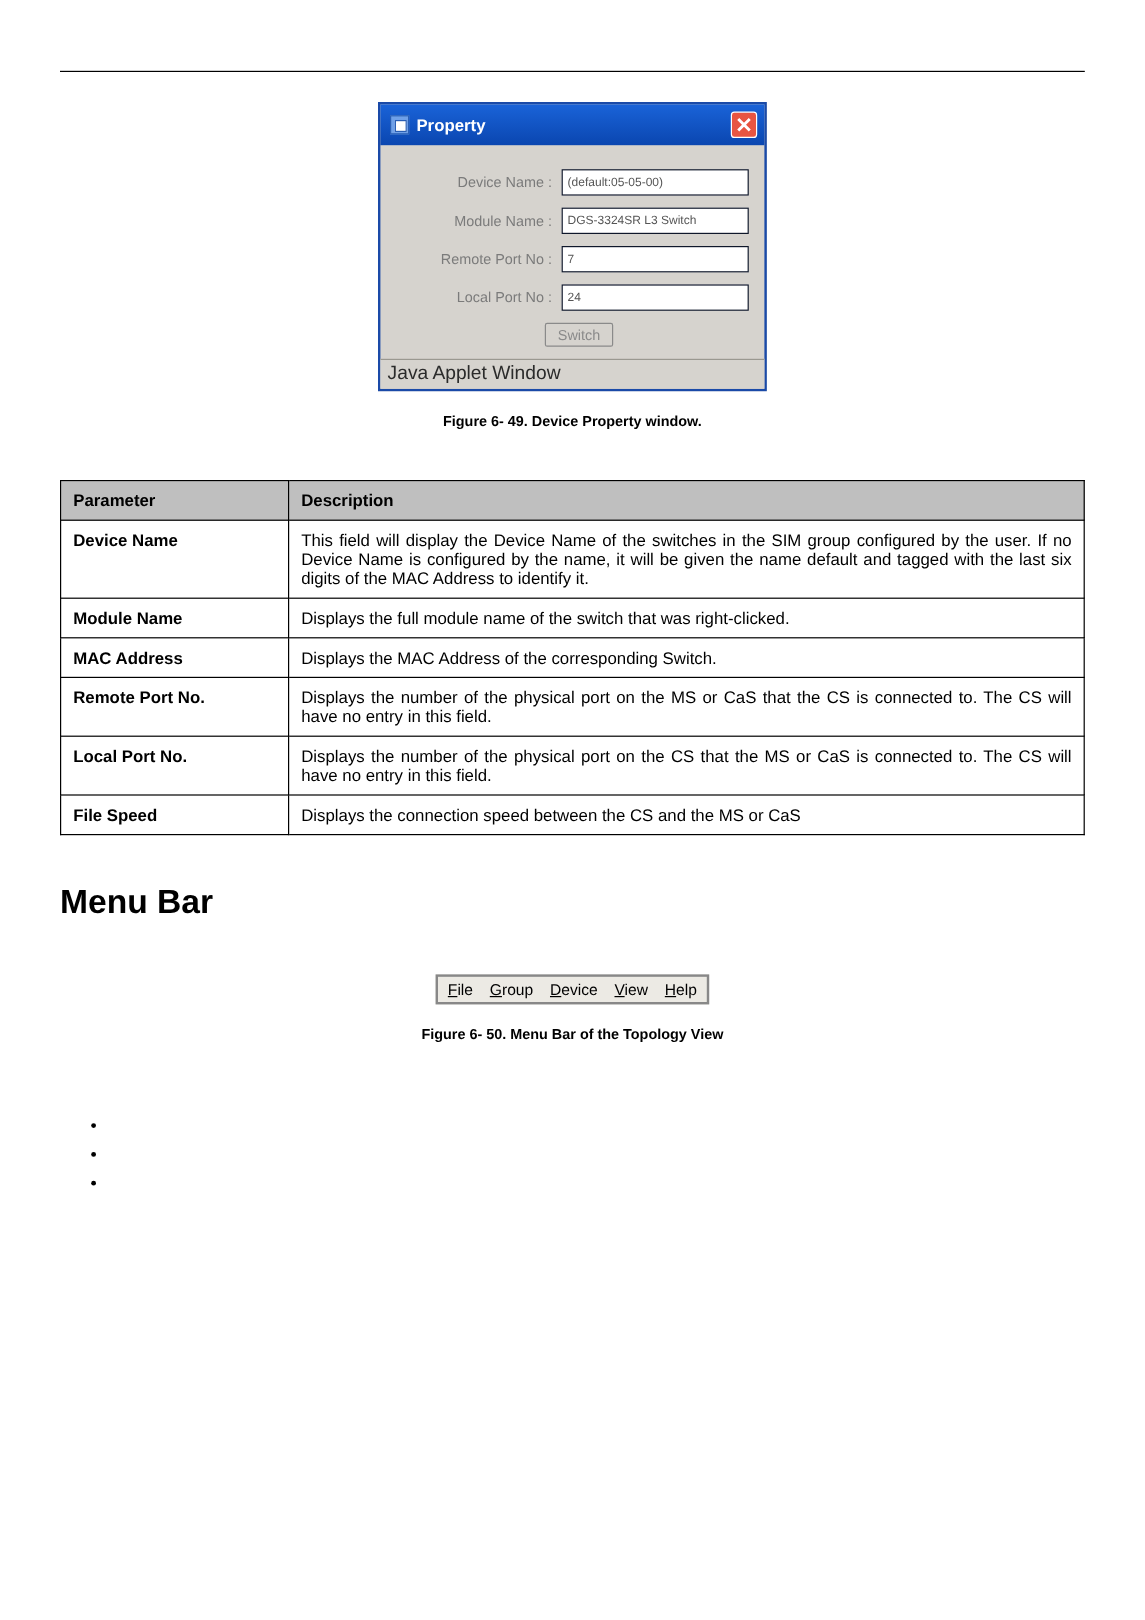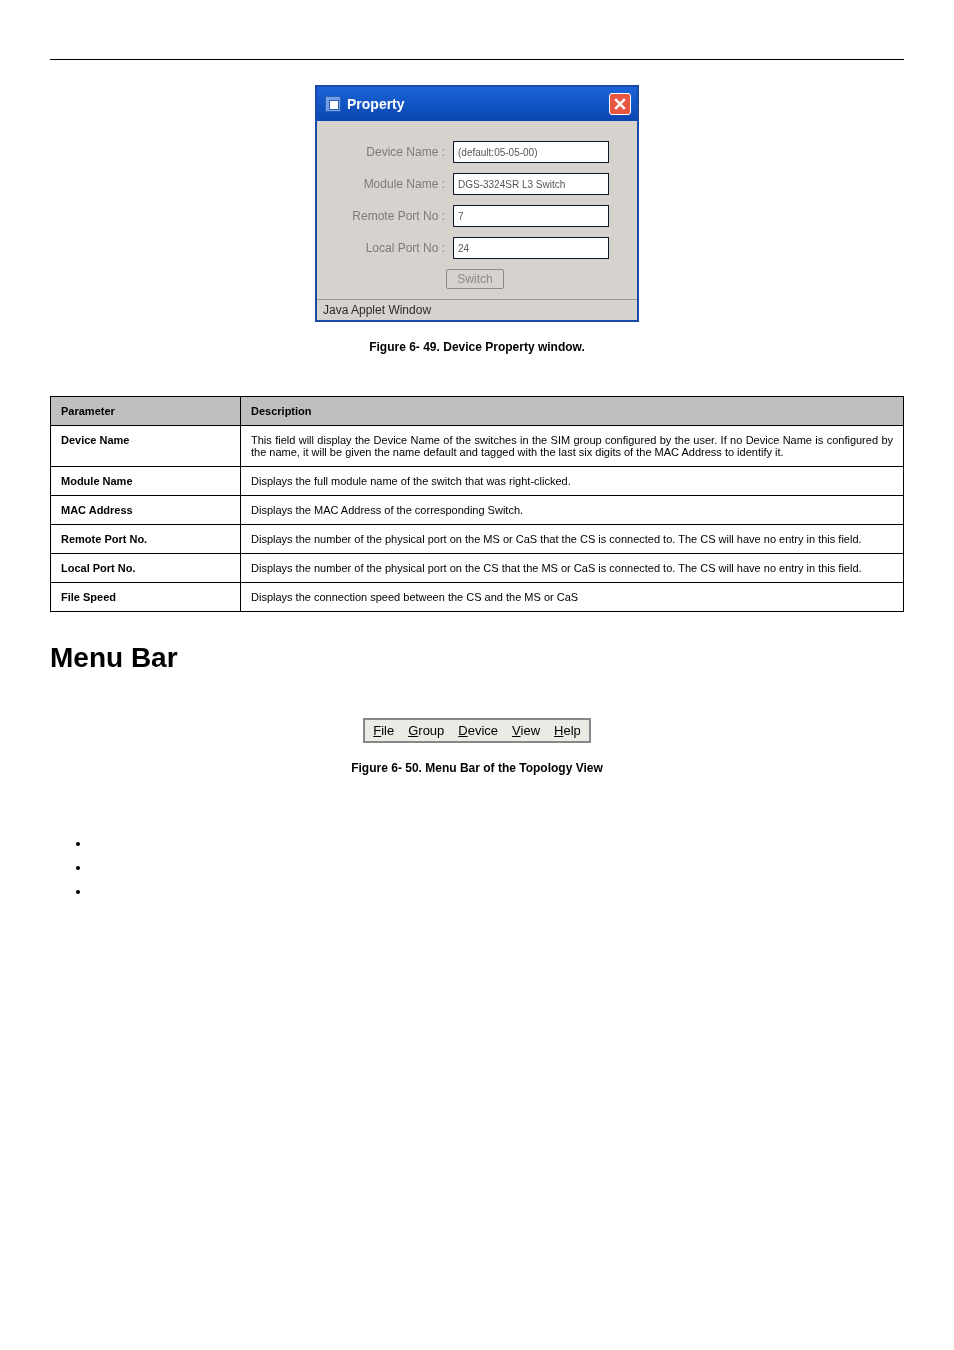--- a/index.html
+++ b/index.html
@@ -57,21 +57,21 @@
   .close-btn {
     width: 22px; height: 22px;
     background:#e85542;
     border:1px solid #fff;
     border-radius:3px;
     display:flex;align-items:center;justify-content:center;
     color:#fff; font-weight:bold; font-size:14px;
   }
   .close-btn svg { width:12px;height:12px; }
 
-  .dlg-body { padding: 10px 12px 4px 8px; }
+  .dlg-body { padding: 10px 12px 4px 23px; }
   .row {
     display: flex;
     align-items: center;
     margin: 10px 0;
   }
   .row label {
     width: 128px;
     text-align: right;
     padding-right: 8px;
     font-size: 12px;
@@ -92,43 +92,43 @@
     font-size: 12px;
     color: #8a8a8a;
     background:#d6d3ce;
     border:1px solid #8a8a8a;
     padding: 2px 10px;
     border-radius:2px;
   }
   .status-row {
     border-top: 1px solid #9a9890;
     padding: 3px 6px;
-    font-size: 12px;
+    font-size: 16px;
     color: #2b2b2b;
     background:#d6d3ce;
   }
 
   .fig-caption {
     text-align: center;
     font-size: 12px;
     font-weight: bold;
     margin: 18px 0 20px 0;
   }
   .intro {
     font-size: 12px;
     color:#fff;
     margin-bottom: 8px;
   }
 
   
   .param-table {
     width: 100%;
     border-collapse: collapse;
-    font-size: 11px;
-    margin-bottom: 30px;
+    font-size: 14px;
+    margin-bottom: 40px;
   }
   .param-table th, .param-table td {
     border: 1px solid #000;
     padding: 8px 10px;
     text-align: left;
     vertical-align: top;
   }
   .param-table thead th {
     background: #bfbfbf;
     font-weight: bold;

